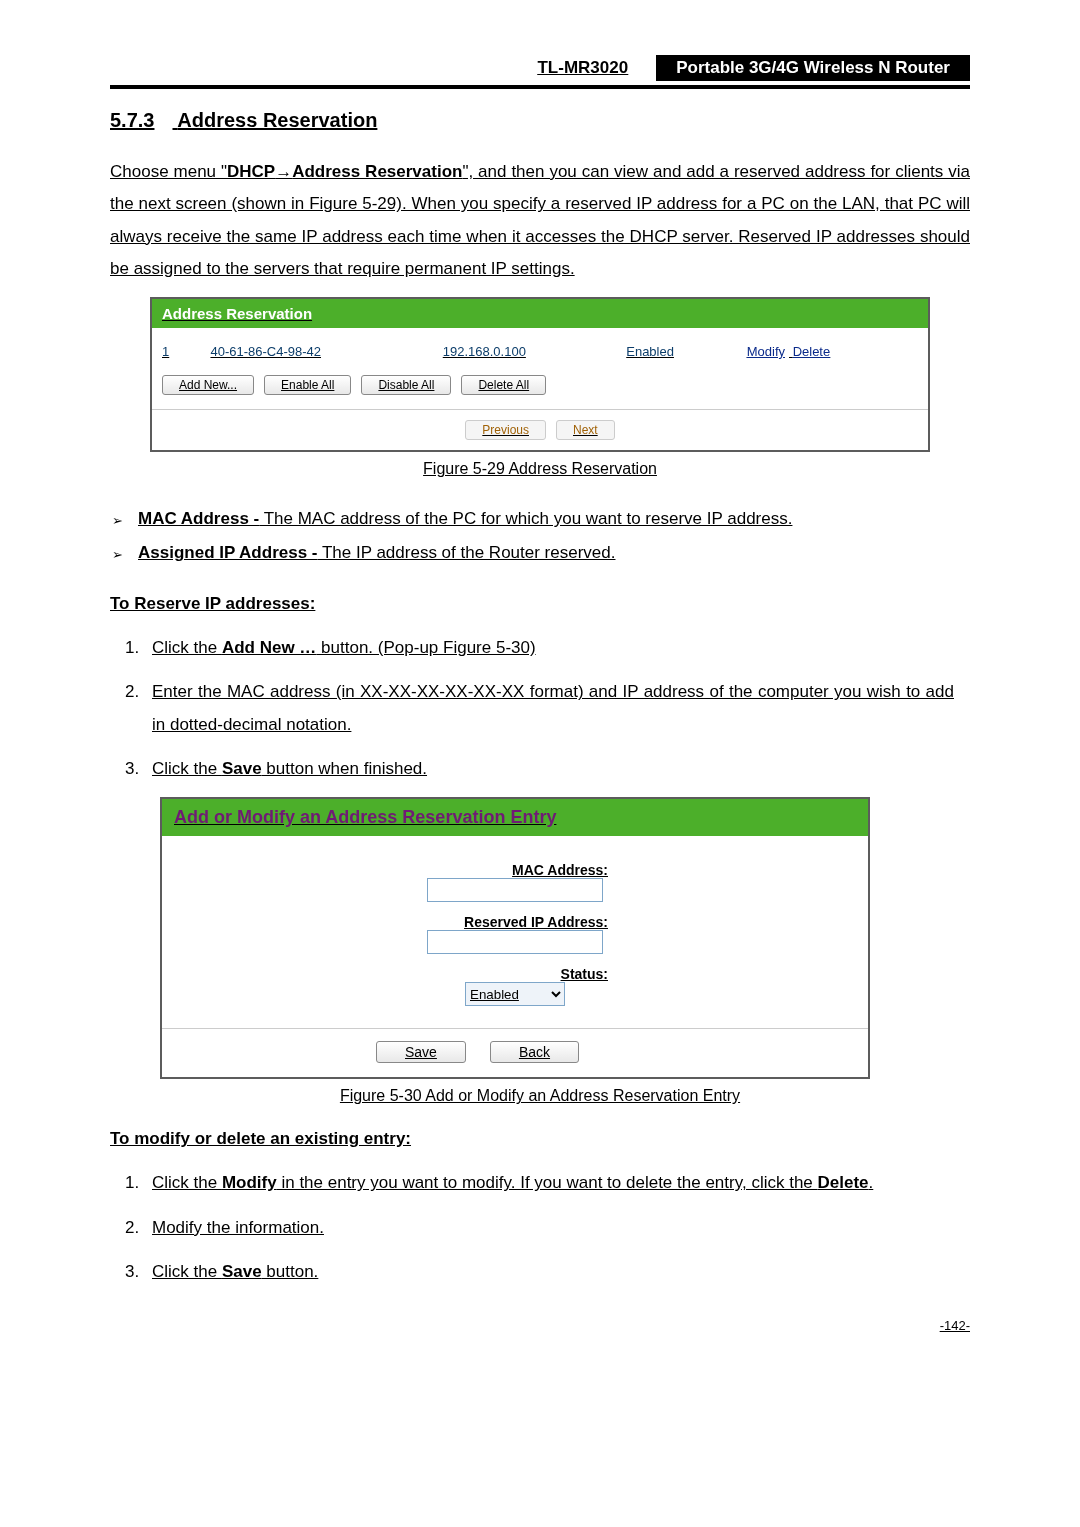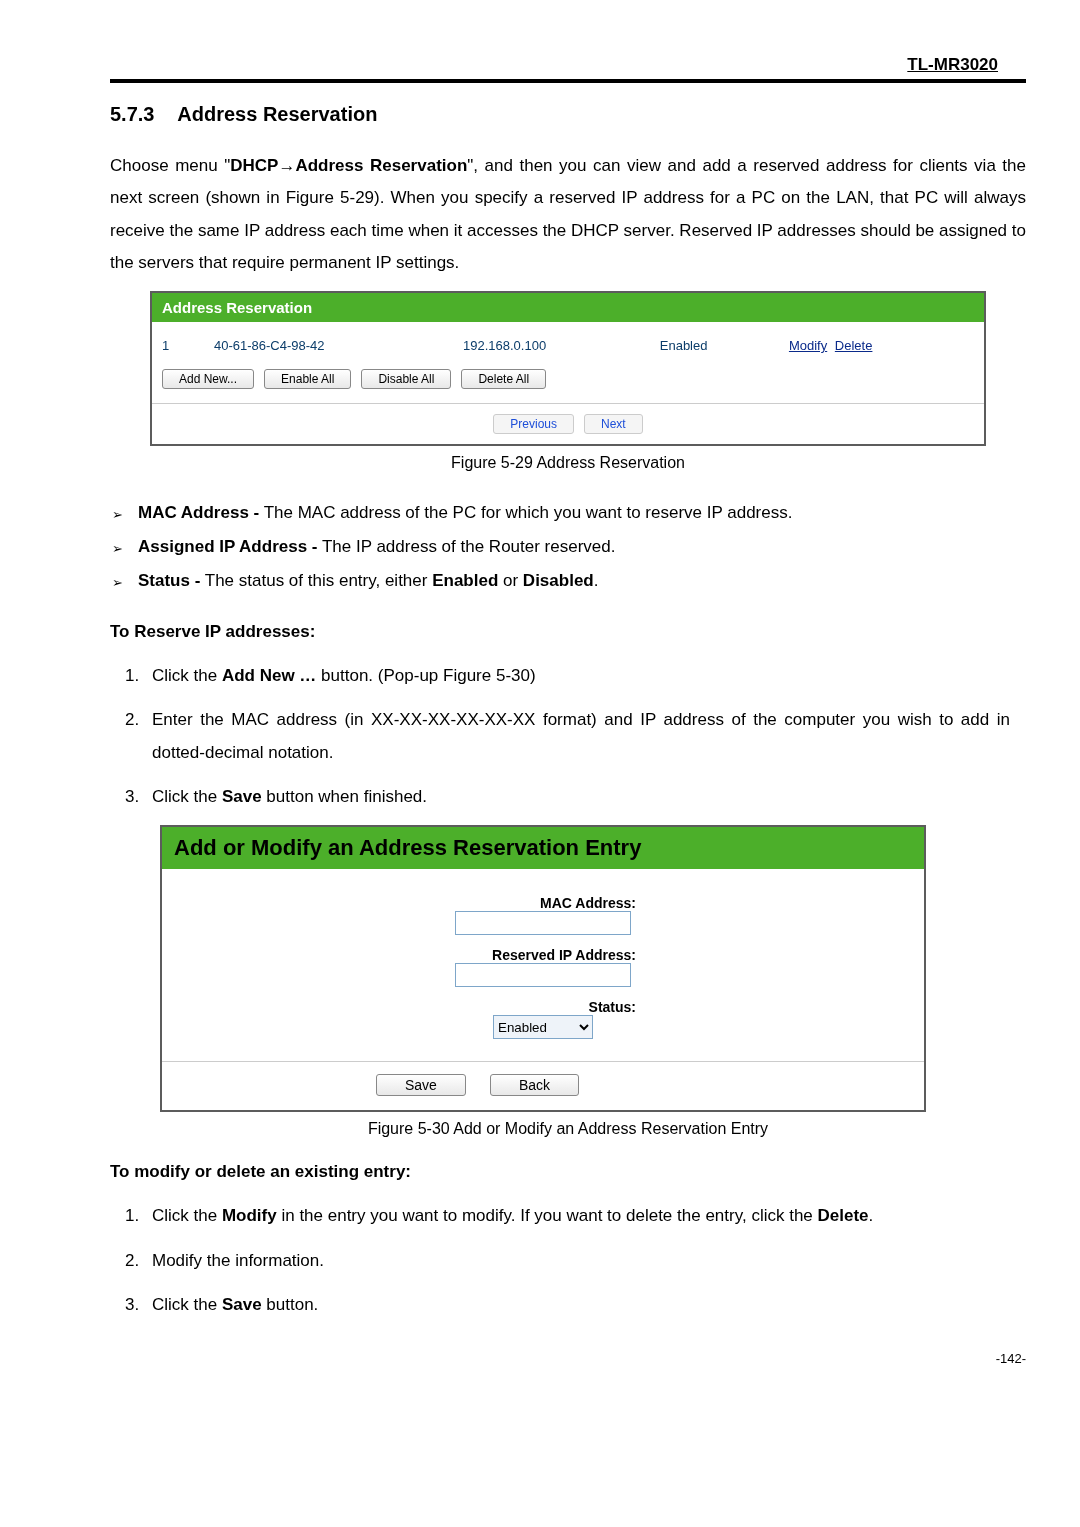--- a/index.html
+++ b/index.html
@@ -4,21 +4,22 @@
 <style>
   body {
     margin: 0;
     padding: 0;
     font-family: Arial, Helvetica, sans-serif;
     background: #fff;
     color: #000;
     width: 1080px;
   }
   .page {
-    padding: 55px 54px 40px 110px;
+    padding: 55px 110px 40px 110px;
+    text-decoration: underline;
   }
   .header-row {
     display: flex;
     justify-content: flex-end;
     align-items: baseline;
     margin-bottom: 4px;
     font-size: 17px;
   }
   .header-row .model {
     font-weight: bold;
@@ -80,21 +81,21 @@
   .winbtn {
     font-size: 12px;
     padding: 2px 16px;
     border: 1px solid #888;
     border-radius: 3px;
     background: linear-gradient(#fff,#e8e8e8);
     color:#000;
     text-align:center;
   }
   .winbtn.disabled {
-    color:#1d4ed8;
+    color:#a16207;
     background:#f5f5f5;
     border-color:#ccc;
   }
   .caption {
     text-align:center;
     font-size:16px;
     margin:8px 0 24px 0;
   }
   ul.arrow-list {
     list-style:none;
@@ -129,22 +130,22 @@
     margin-bottom: 12px;
     text-align:justify;
   }
   
   .fig530 {
     border: 2px solid #5c5c5c;
     margin: 6px 100px 6px 50px;
     font-size:14px;
   }
   .fig530 .green-bar {
-    background:#4CAF2A; color:#000000; font-weight:bold;
-    padding:8px 12px; font-size:22px;
+    background:#4CAF2A; color:#701a75; font-weight:bold;
+    padding:8px 12px; font-size:18px;
   }
   .fig530 .form-area { padding: 26px 20px 10px 20px; }
   .fig530 .form-row { display:flex; align-items:center; margin-bottom:12px;flex-direction:column; }
   .fig530 .form-row label {
     width: 200px; text-align:right; font-weight:bold; margin-right:14px;
     color:#000;
   }
   .fig530 input[type=text] {
     width: 170px; height:20px;
     border:1px solid #7ea6c9;
@@ -171,20 +172,21 @@
     margin-top:30px;
   }
 </style>
 </head>
 <body>
 
 <div class="page">
 
   <div class="header-row">
     <span class="model">TL-MR3020</span>
+    <span class="prod">Portable 3G/4G Wireless N Router</span>
   </div>
   <hr class="thick-rule">
 
   <h2 class="section">
     <span class="num">5.7.3</span>
     <span>Address Reservation</span>
   </h2>
 
   <p class="body">
     <span>Choose menu "</span><b>DHCP</b><span>→</span><b>Address Reservation</b><span>", and then you can view and add a reserved address for clients via the next screen (shown in Figure 5-29). When you specify a reserved IP address for a PC on the LAN, that PC will always receive the same IP address each time when it accesses the DHCP server. Reserved IP addresses should be assigned to the servers that require permanent IP settings.</span>
@@ -220,23 +222,20 @@
   </div>
   <div class="caption">Figure 5-29    Address Reservation</div>
 
   <ul class="arrow-list">
     <li>
       <b>MAC Address -</b><span> The MAC address of the PC for which you want to reserve IP address.</span>
     </li>
     <li>
       <b>Assigned IP Address -</b><span> The IP address of the Router reserved.</span>
     </li>
-    <li>
-      <b>Status -</b><span> The status of this entry, either </span><b>Enabled</b><span> or </span><b>Disabled</b><span>.</span>
-    </li>
   </ul>
 
   <div class="subhead">To Reserve IP addresses:</div>
   <ol class="numlist">
     <li>
       <span>Click the </span><b>Add New …</b><span> button. (Pop-up Figure 5-30)</span>
     </li>
     <li>Enter the MAC address (in XX-XX-XX-XX-XX-XX format) and IP address of the computer you wish to add in dotted-decimal notation.</li>
     <li>
       <span>Click the </span><b>Save</b><span> button when finished.</span>

